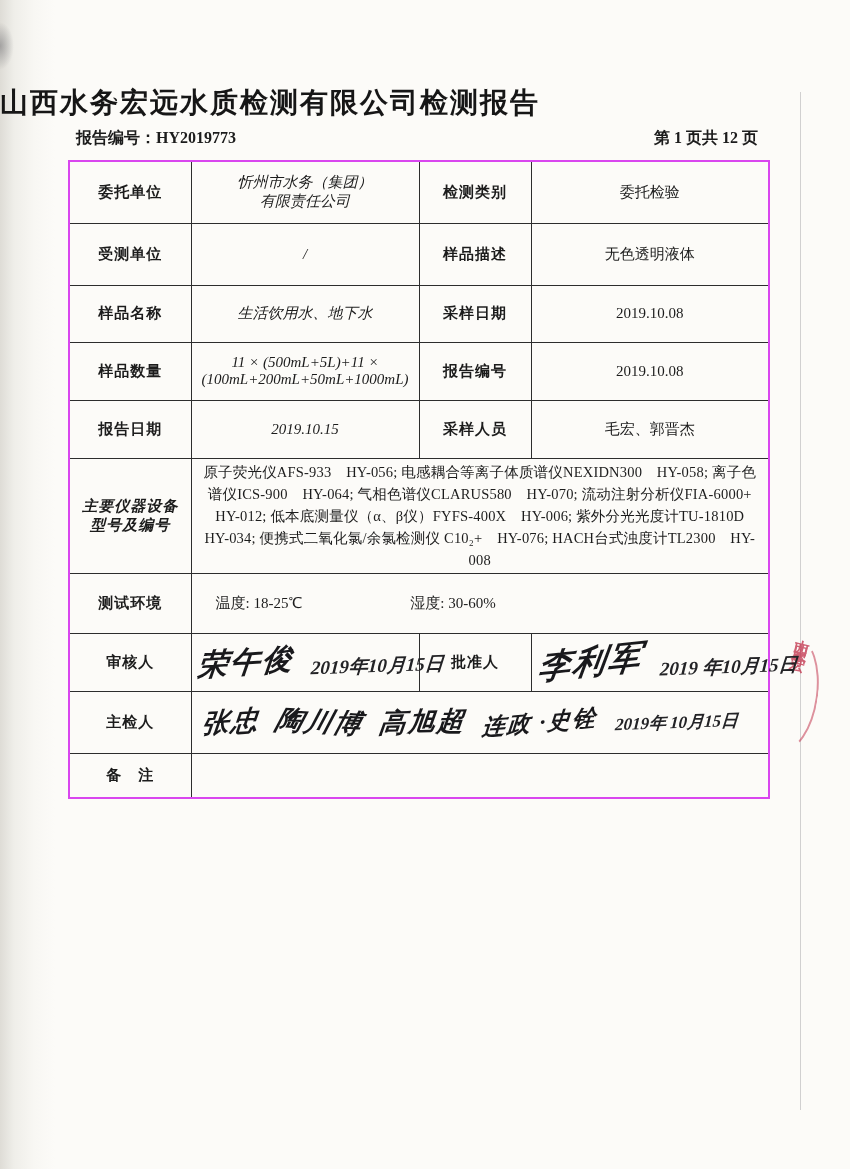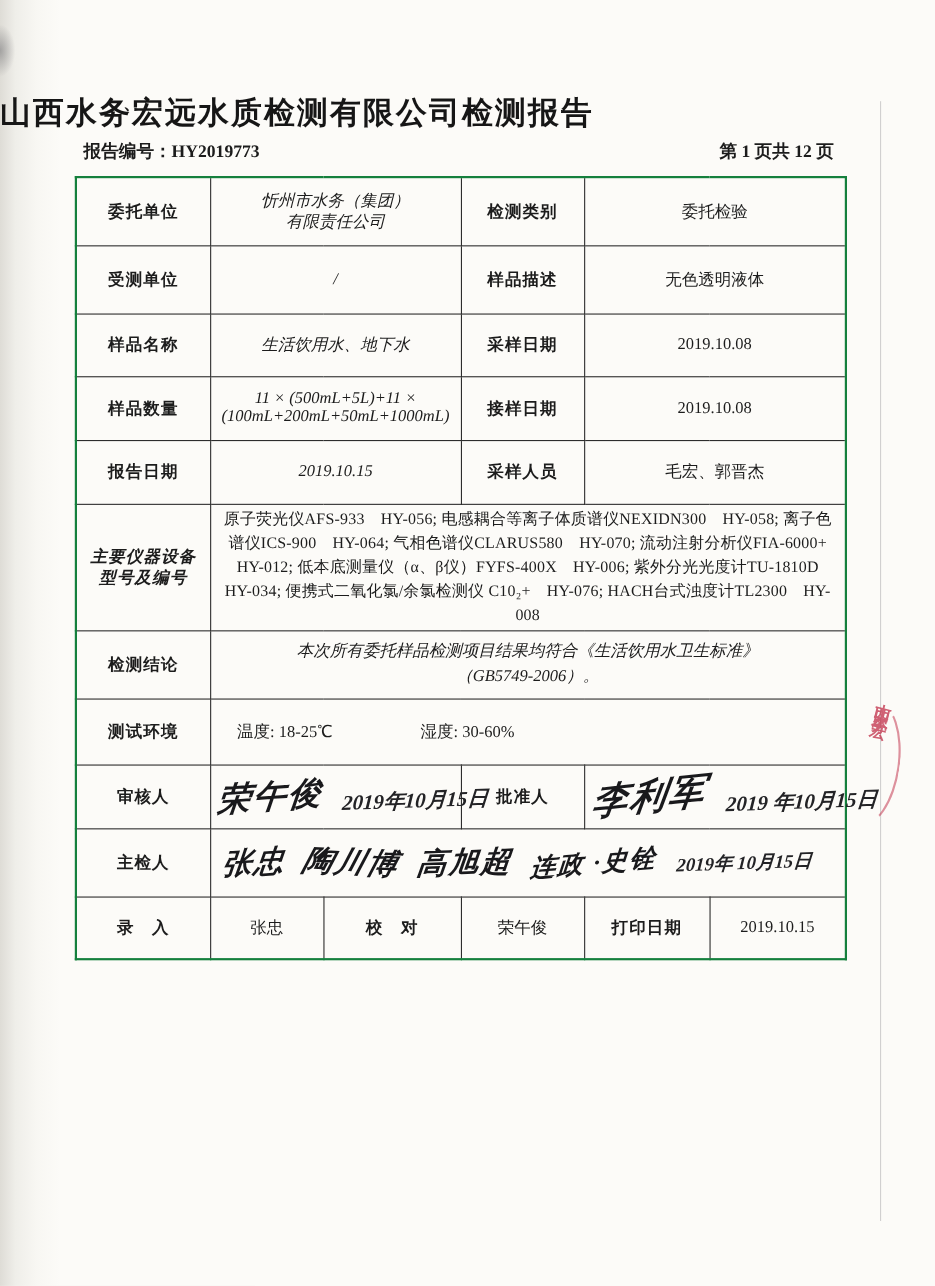--- a/index.html
+++ b/index.html
@@ -37,30 +37,30 @@
   }
   table.report {
     position:absolute; left:68px; top:160px; width:700px;
     border-collapse:collapse; table-layout:fixed;
     font-size:15px;
   }
   table.report td {
     border:1.5px solid #2d2d2d; vertical-align:middle;
     text-align:center; padding:2px 6px; overflow:visible;
   }
-  table.report { border:2px solid #15803d; }
+  table.report { border:2px solid #d946ef; }
   td.lbl { font-weight:bold; letter-spacing:1px; }
   td.pre, .pre { white-space:pre-line;font-style:italic; }
   td.left { text-align:left; padding-left:12px; }
   td.instr {
     text-align:left; padding:6px 10px; font-size:14.5px; line-height:1.52;
     letter-spacing:.2px;
   }
   td.concl { text-align:left; padding:4px 12px; line-height:1.55; vertical-align:top; padding-top:8px; }
-  .env-cell-inner { display:flex; gap:80px; padding-left:18px; }
+  .env-cell-inner { display:flex; gap:108px; padding-left:18px; }
   
   .sig {
     display:inline-block; font-style:italic; font-weight:bold;
     font-size:30px; transform:rotate(-4deg) skewX(-10deg);
     color:#19191c; letter-spacing:2px;
   }
   .sig.big { font-size:33px; transform:rotate(-6deg) skewX(-14deg); }
   .sig-date {
     display:inline-block; font-style:italic; font-size:19px; font-weight:bold;
     transform:rotate(-2deg) skewX(-6deg); color:#232326; margin-left:14px;
@@ -141,43 +141,38 @@
     <tr style="height:57px">
       <td class="lbl">样品名称</td>
       <td class="pre" colspan="2">生活饮用水、地下水</td>
       <td class="lbl">采样日期</td>
       <td colspan="2">2019.10.08</td>
     </tr>
     <tr style="height:58px">
       <td class="lbl">样品数量</td>
       <td class="pre" colspan="2">11 × (500mL+5L)+11 ×
 (100mL+200mL+50mL+1000mL)</td>
-      <td class="lbl">接样日期</td>
+      <td class="lbl">报告编号</td>
       <td colspan="2">2019.10.08</td>
     </tr>
     <tr style="height:58px">
       <td class="lbl">报告日期</td>
       <td class="pre" colspan="2">2019.10.15</td>
       <td class="lbl">采样人员</td>
       <td colspan="2">毛宏、郭晋杰</td>
     </tr>
 
 
 
     <tr style="height:113px">
       <td class="lbl pre">主要仪器设备
 型号及编号</td>
       <td class="instr" colspan="5">原子荧光仪AFS-933　HY-056; 电感耦合等离子体质谱仪NEXIDN300　HY-058; 离子色谱仪ICS-900　HY-064; 气相色谱仪CLARUS580　HY-070; 流动注射分析仪FIA-6000+　HY-012; 低本底测量仪（α、β仪）FYFS-400X　HY-006; 紫外分光光度计TU-1810D　HY-034; 便携式二氧化氯/余氯检测仪 C10₂+　HY-076; HACH台式浊度计TL2300　HY-008</td>
     </tr>
 
-    <tr style="height:62px">
-      <td class="lbl">检测结论</td>
-      <td class="concl pre" colspan="5">本次所有委托样品检测项目结果均符合《生活饮用水卫生标准》
-（GB5749-2006）。</td>
-    </tr>
 
     <tr style="height:60px">
       <td class="lbl">测试环境</td>
       <td colspan="5">
         <div class="env-cell-inner">
           <span>温度: 18-25℃</span>
           <span>湿度: 30-60%</span>
         </div>
       </td>
     </tr>
@@ -201,24 +196,20 @@
         <div class="inspectors-inner">
           <span class="sig">张忠</span>
           <span class="sig">陶川博</span>
           <span class="sig">高旭超</span>
           <span class="sig">连政 ·史铨</span>
           <span class="sig-date">2019年 10月15日</span>
         </div>
       </td>
     </tr>
 
-
-    <tr style="height:57px">
-      <td class="lbl">录　入</td>
-      <td>张忠</td>
-      <td class="lbl">校　对</td>
-      <td>荣午俊</td>
-      <td class="lbl">打印日期</td>
-      <td>2019.10.15</td>
-    </tr>
+    <tr style="height:45px">
+      <td class="lbl">备　注</td>
+      <td colspan="5"></td>
+    </tr>
+
   </tbody>
     </table>
 </div>
 
 </body></html>

